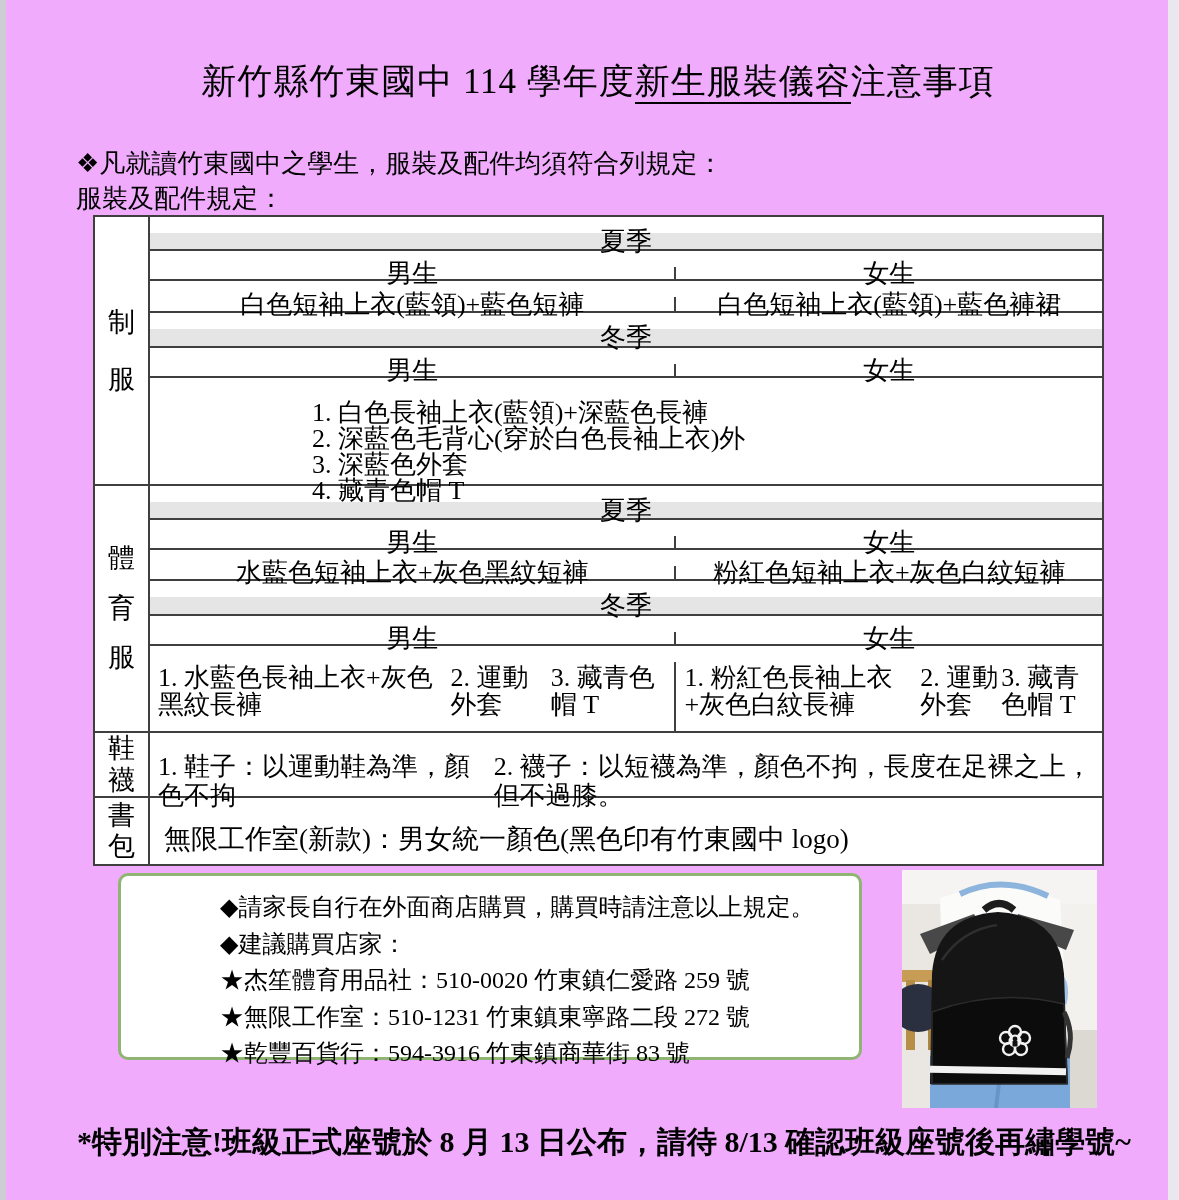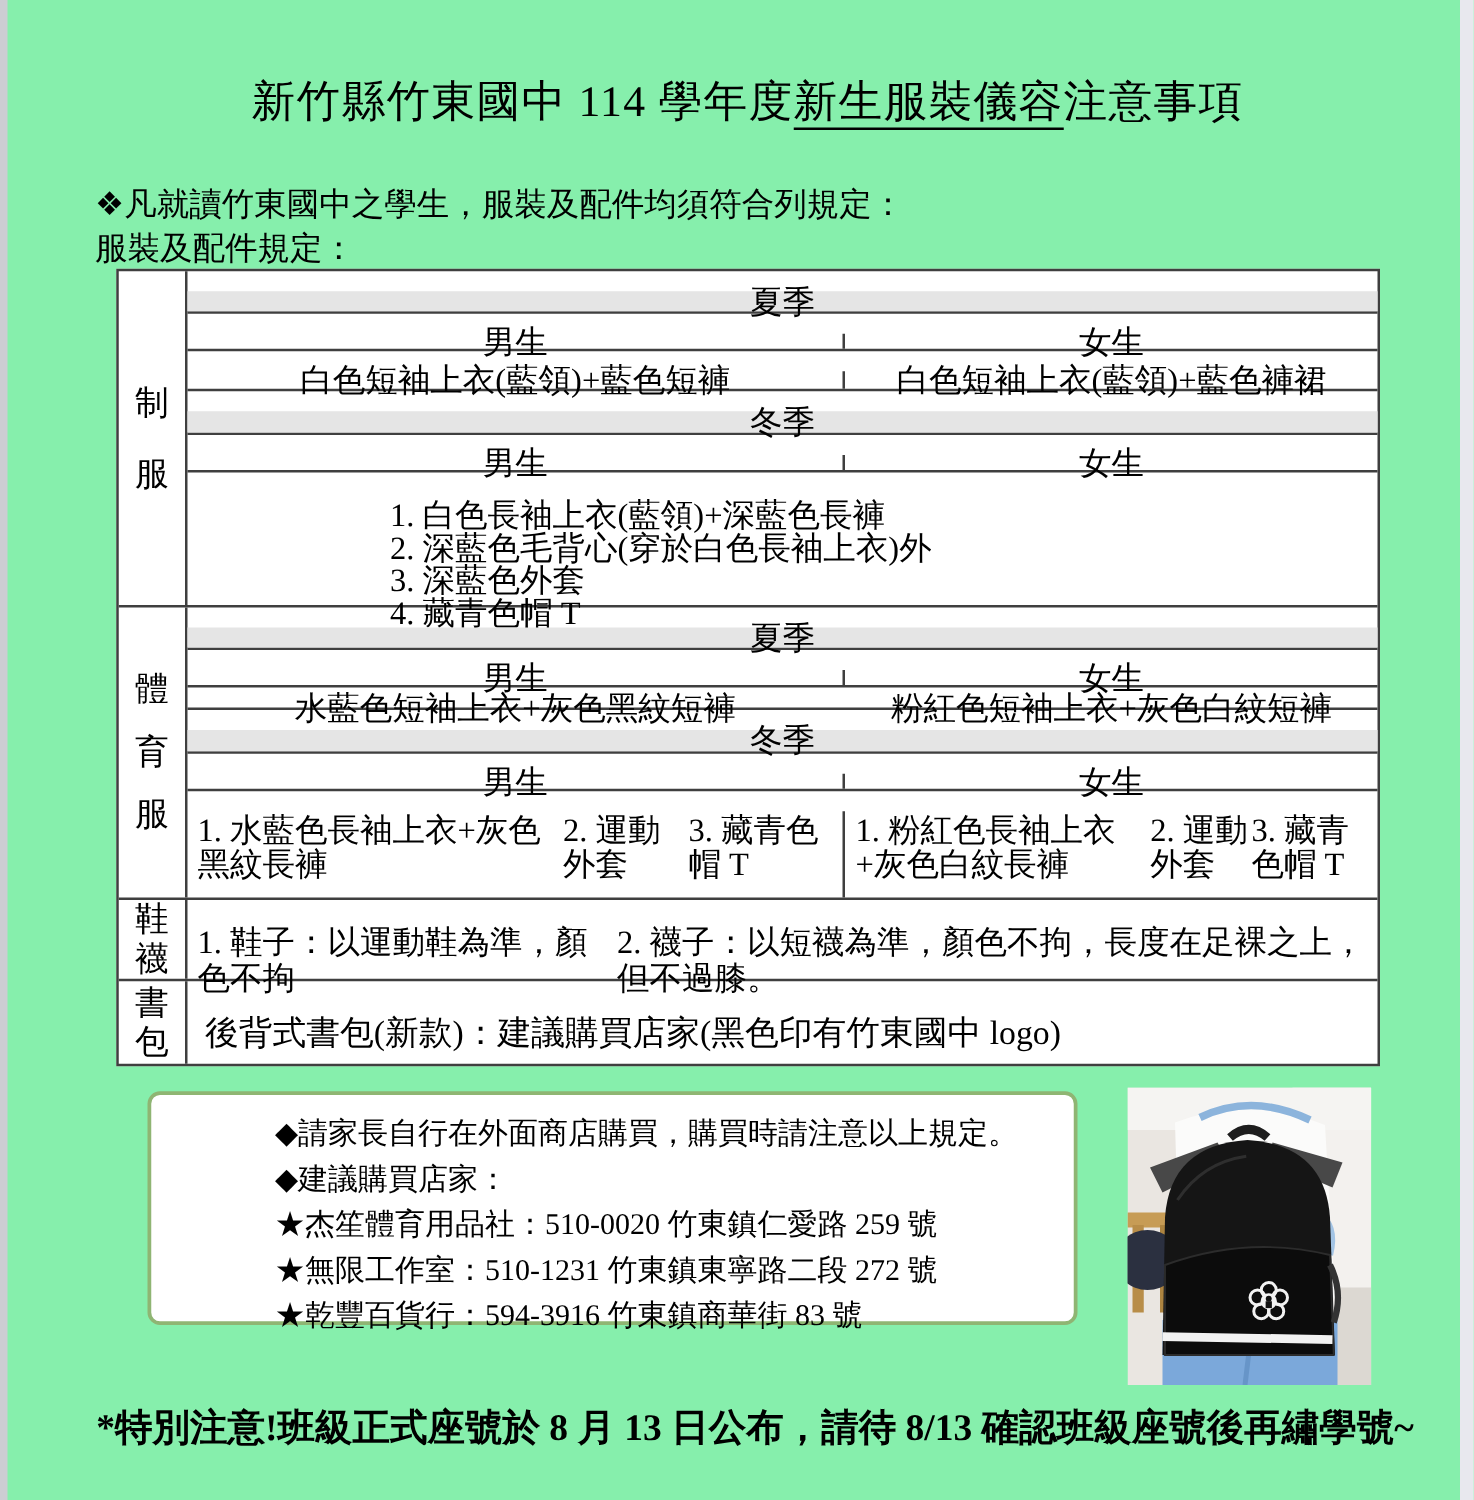--- a/index.html
+++ b/index.html
@@ -1,18 +1,18 @@
 <!DOCTYPE html>
 <html><head>
 <meta charset="utf-8">
 <style>
   html,body { margin:0; padding:0; background:#ffffff; }
   .page {
     position:relative; width:1179px; height:1200px; overflow:hidden;
-    background:#86efac; color:#000;
+    background:#f0abfc; color:#000;
     font-family:"Liberation Serif","DejaVu Serif",serif;
   }
   .edge-strip-left  { position:absolute; left:0; top:0; width:6px;  height:100%; background:#cdcdd3; }
   .edge-strip-right { position:absolute; right:0; top:0; width:11px; height:100%; background:#e8e8ee; }
 
   .title { position:absolute; left:93px; top:58px; width:1010px; text-align:center;
            font-size:35px; letter-spacing:1px; white-space:nowrap; }
   .title .u { border-bottom:2.5px solid #000; padding-bottom:1px; }
 
   .intro { position:absolute; left:76px; top:146px; font-size:26px; line-height:35px; }
@@ -27,21 +27,21 @@
              text-align:center; font-size:27px; }
   .rowhead span { display:block; width:28px; word-break:break-all; }
   .lh-uniform span { line-height:2.1; }
   .lh-pe span      { line-height:1.85; }
   .lh-tight span   { line-height:1.15; }
   .rows { flex:1; display:flex; flex-direction:column; min-width:0; }
   .tr { display:flex; border-bottom:2px solid #3f3f3f; box-sizing:border-box; }
   .tr:last-child { border-bottom:none; }
   .season { background:#e5e5e5; }
   .h34{height:34px}.h30{height:30px}.h32{height:32px}.h35{height:35px}
-  .h31{height:18px}.h106{height:106px}.h85{height:85px}.h63{height:63px}.h66{height:66px}
+  .h31{height:31px}.h106{height:106px}.h85{height:85px}.h63{height:63px}.h66{height:66px}
   .cell { display:flex; align-items:center; justify-content:center;
           font-size:26px; box-sizing:border-box; min-width:0;margin-top:16px; }
   .cell.full { flex:1; }
   .cell.male { width:55.3%; border-right:2px solid #3f3f3f; }
   .cell.female { flex:1; }
   .cell.list { flex-direction:row; align-items:flex-start; justify-content:flex-start;
                padding:2px 6px 0 8px; line-height:27px; text-align:left; }
   .cell.merged { flex:1; display:block; padding:6px 0 0 162px; line-height:26px; text-align:left; }
   .cell.bagcell { justify-content:flex-start; padding-left:14px; font-size:27px; }
 
@@ -156,21 +156,21 @@
         </div>
       </div>
     </div>
 
     <div class="section">
       <div class="rowhead lh-tight">
           <span>書包</span>
         </div>
       <div class="rows">
         <div class="tr h66">
-          <div class="cell full bagcell">後背式書包(新款)：建議購買店家(黑色印有竹東國中 logo)</div>
+          <div class="cell full bagcell">無限工作室(新款)：男女統一顏色(黑色印有竹東國中 logo)</div>
         </div>
       </div>
     </div>
 
   </div>
 
   <div class="purchase-box">
     <div class="content">
       <div>◆請家長自行在外面商店購買，購買時請注意以上規定。</div>
       <div>◆建議購買店家：</div>

